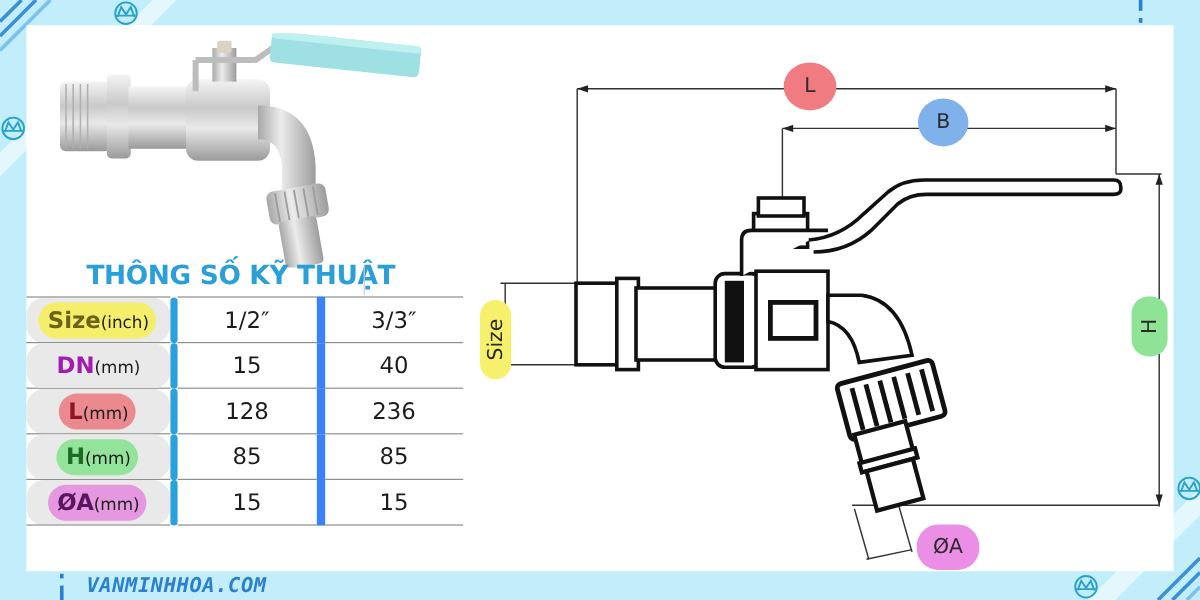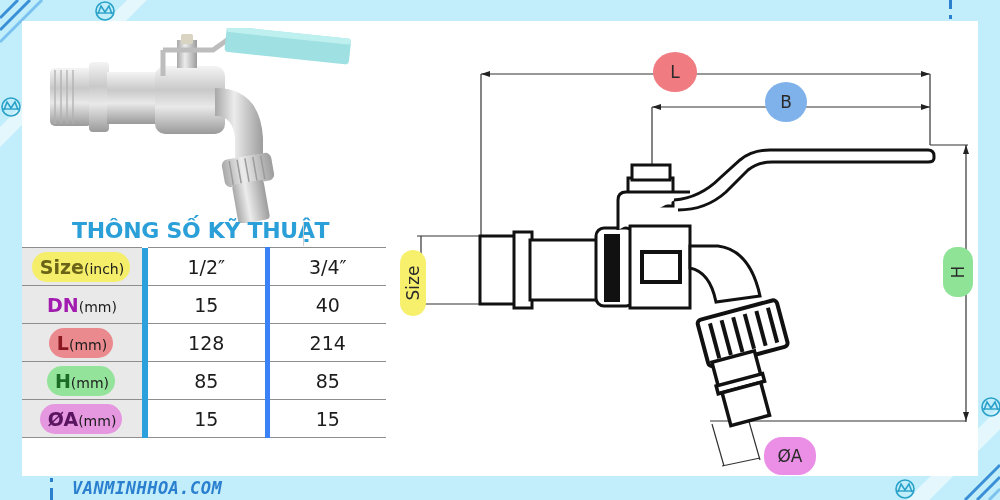--- a/index.html
+++ b/index.html
@@ -37,24 +37,25 @@
   .title-rule { position: absolute; left: 303px; top: 222px; width: 1px; height: 24px; background: #cfcfcf; }
 
   table.spec {
     position: absolute; left: 22px; top: 247px; width: 364px;
     border-collapse: collapse; table-layout: fixed;
   }
   table.spec td {
     height: 38px; border-top: 1px solid #8e8e8e; border-bottom: 1px solid #8e8e8e;
     text-align: center; font-size: 19px; color: #1c1c1c;
     font-family: "DejaVu Sans", sans-serif;
+    border-radius: 15px;
   }
   table.spec td.label { width: 120px; background: #e9e9e9; position: relative; }
   table.spec td.sep { width: 6px; background: #2aa1dc; border-top: none; border-bottom: none; padding: 0; }
-  table.spec td.v1 { width: 119px; border-right: 5px solid #3b82f6; }
+  table.spec td.v1 { width: 119px; border-right: 7px solid #3b82f6; }
   table.spec td.v2 { width: 119px; }
   .lbl-wrap { position: relative; display: inline-block; }
   .blob {
     position: absolute; left: -8px; right: -6px; top: -4px; bottom: -4px;
     border-radius: 16px; z-index: 0;
   }
   .lbl-main { position: relative; z-index: 1; font-weight: bold; font-size: 19px; }
   .lbl-unit { position: relative; z-index: 1; font-size: 14px; }
 
   .site-url {
@@ -180,37 +181,37 @@
 <div class="title-rule"></div>
 
 <table class="spec">
   <tbody>
     <tr>
       <td class="label">
         <span class="lbl-wrap"><span class="blob" style="background:#f4ee6a;"></span><span class="lbl-main" style="color:#6b6418;">Size</span><span class="lbl-unit">(inch)</span></span>
       </td>
       <td class="sep"></td>
       <td class="v1">1/2″</td>
-      <td class="v2">3/4″</td>
+      <td class="v2">3/3″</td>
     </tr>
     <tr>
       <td class="label">
         <span class="lbl-wrap"><span class="lbl-main" style="color:#a21caf;">DN</span><span class="lbl-unit">(mm)</span></span>
       </td>
       <td class="sep"></td>
       <td class="v1">15</td>
       <td class="v2">40</td>
     </tr>
     <tr>
       <td class="label">
         <span class="lbl-wrap"><span class="blob" style="background:#eb8a8e;"></span><span class="lbl-main" style="color:#8b1820;">L</span><span class="lbl-unit">(mm)</span></span>
       </td>
       <td class="sep"></td>
       <td class="v1">128</td>
-      <td class="v2">214</td>
+      <td class="v2">236</td>
     </tr>
     <tr>
       <td class="label">
         <span class="lbl-wrap"><span class="blob" style="background:#93e39a;"></span><span class="lbl-main" style="color:#1d6b24;">H</span><span class="lbl-unit">(mm)</span></span>
       </td>
       <td class="sep"></td>
       <td class="v1">85</td>
       <td class="v2">85</td>
     </tr>
     <tr>

